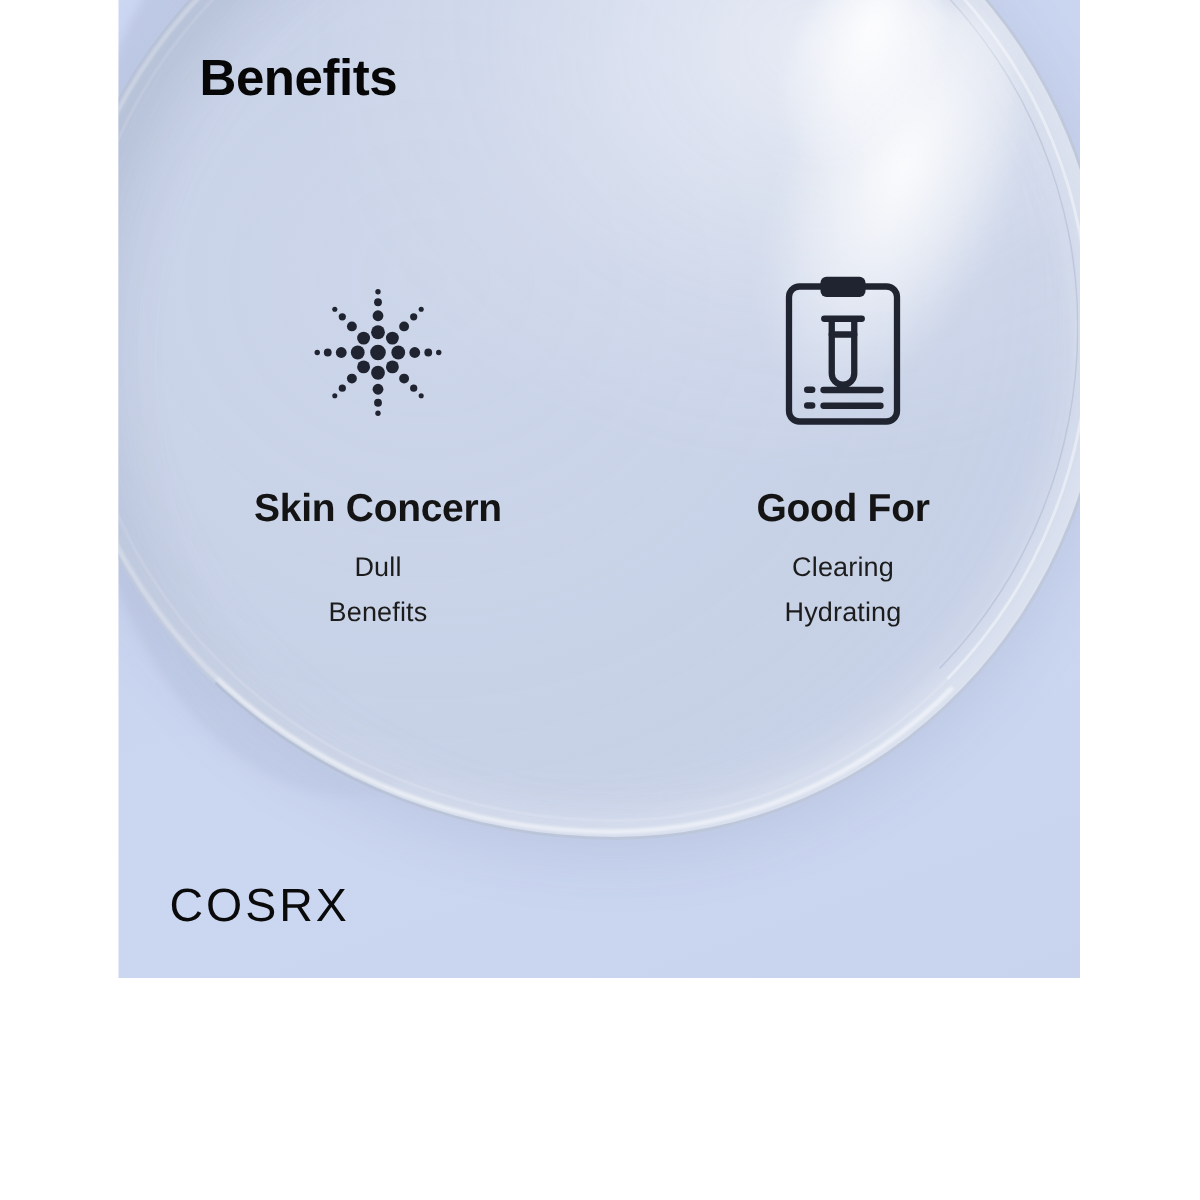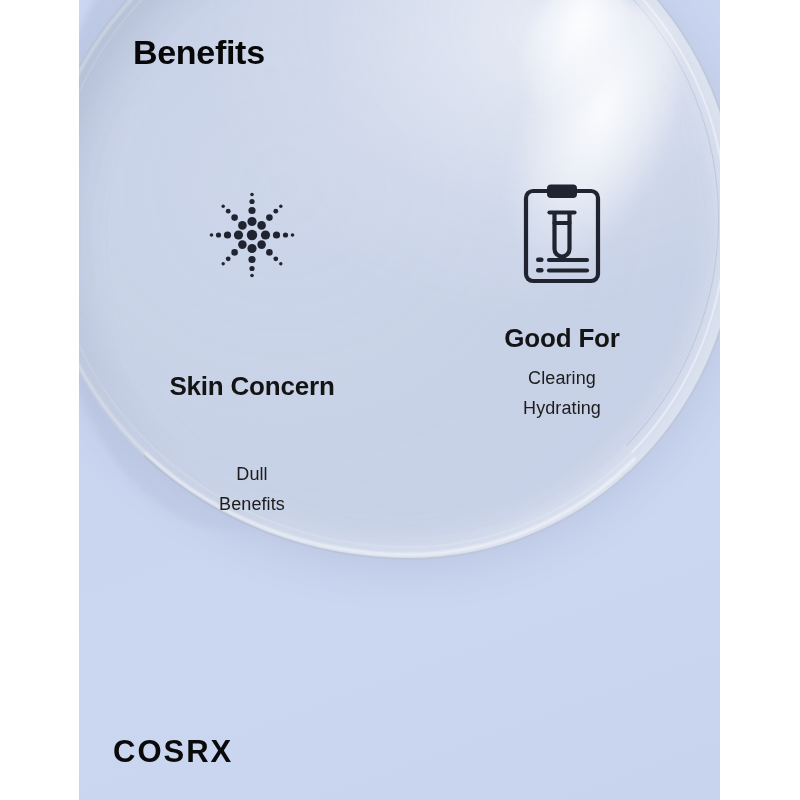--- a/index.html
+++ b/index.html
@@ -23,21 +23,21 @@
     height: 800px;
     background: #ffffff;
   }
 
   
   .panel {
     position: absolute;
     left: 79px;
     top: 0;
     width: 641px;
-    height: 800px;
+    height: 652px;
     overflow: hidden;
     background:
       linear-gradient(160deg, #ccd7f2 0%, #c9d4ef 35%, #cbd6f0 70%, #c8d3ee 100%);
   }
 
   
   .droplet-wrap {
     position: absolute;
     left: -40px;
     top: -120px;
@@ -150,21 +150,21 @@
     top: 160px;
     width: 641px;
     display: flex;
     align-items: flex-start;
   }
   .col {
     display: flex;
     flex-direction: column;
     align-items: center;
   }
-  .col-skin   { width: 330px; margin-left: 8px; gap: 48px; }
+  .col-skin   { width: 330px; margin-left: 8px; }
   .col-good   { width: 290px; }
 
   .icon-slot {
     height: 150px;
     display: flex;
     align-items: center;
     justify-content: center;
   }
 
   .col-title {
@@ -190,21 +190,21 @@
     line-height: 1.66;
     letter-spacing: 0.1px;
     white-space: nowrap;
   }
 
   .brand {
     position: absolute;
     left: 34px;
     bottom: 30px;
     font-size: 31px;
-    font-weight: 700;
+    font-weight: 400;
     letter-spacing: 2.0px;
     color: #0a0a0a;
   }
 
   .sun-icon, .clipboard-icon { display: block; }
 </style>
 </head>
 <body>
 
 <div class="canvas">

